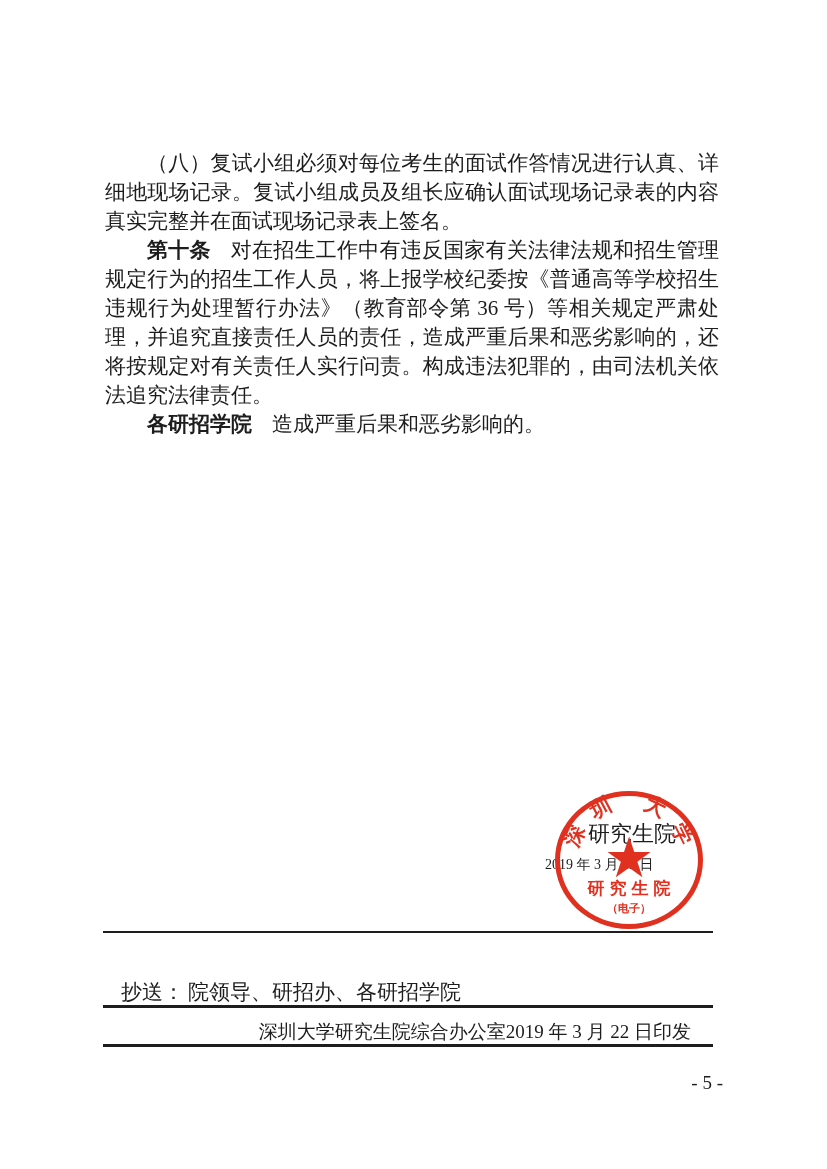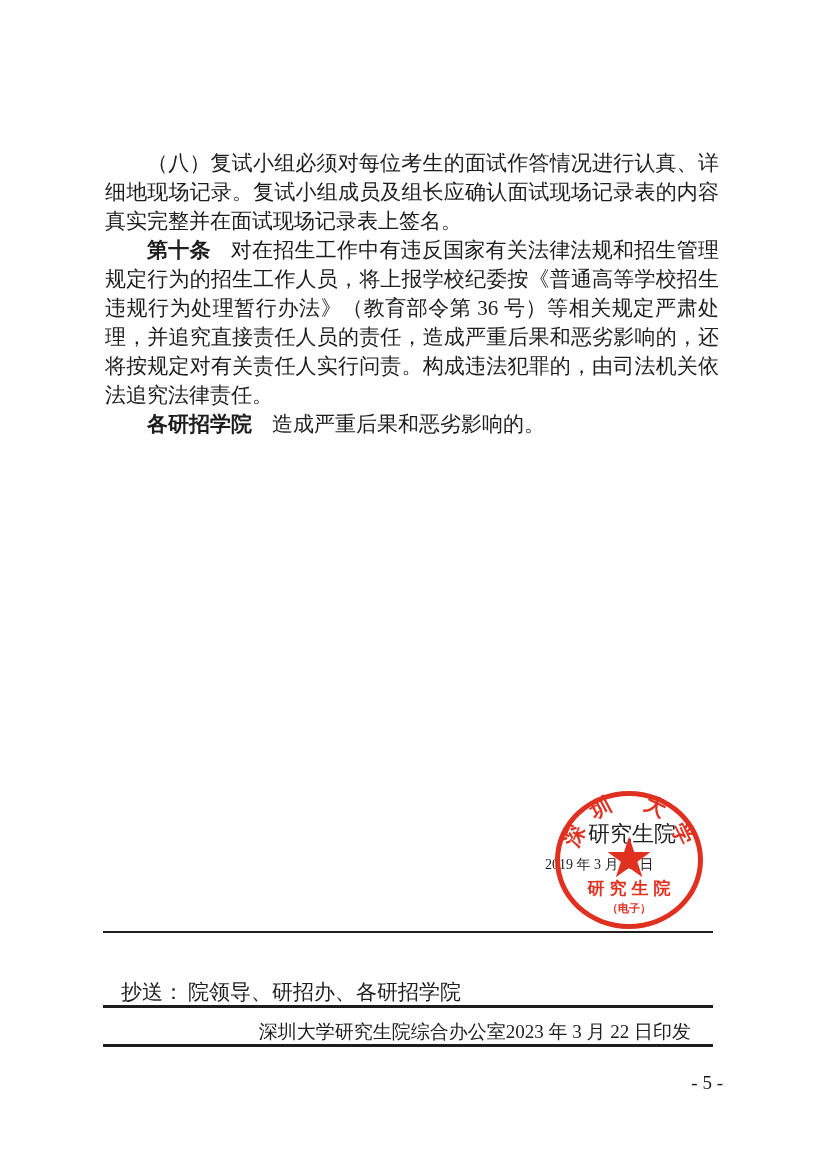--- a/index.html
+++ b/index.html
@@ -114,20 +114,20 @@
 
 
   <div class="notify-row row-cc">
     <span>抄送：</span><span class="notify-value">院领导、研招办、各研招学院</span>
   </div>
 
   <div class="rule rule-2"></div>
 
   <div class="issuer-row">
     <span>深圳大学研究生院综合办公室</span>
-    <span class="issuer-date">2023 年 3 月 22 日印发</span>
+    <span class="issuer-date">2019 年 3 月 22 日印发</span>
   </div>
 
   <div class="rule rule-3"></div>
 
   <div class="page-num">- 5 -</div>
 
 </div>
 
 </body></html>

